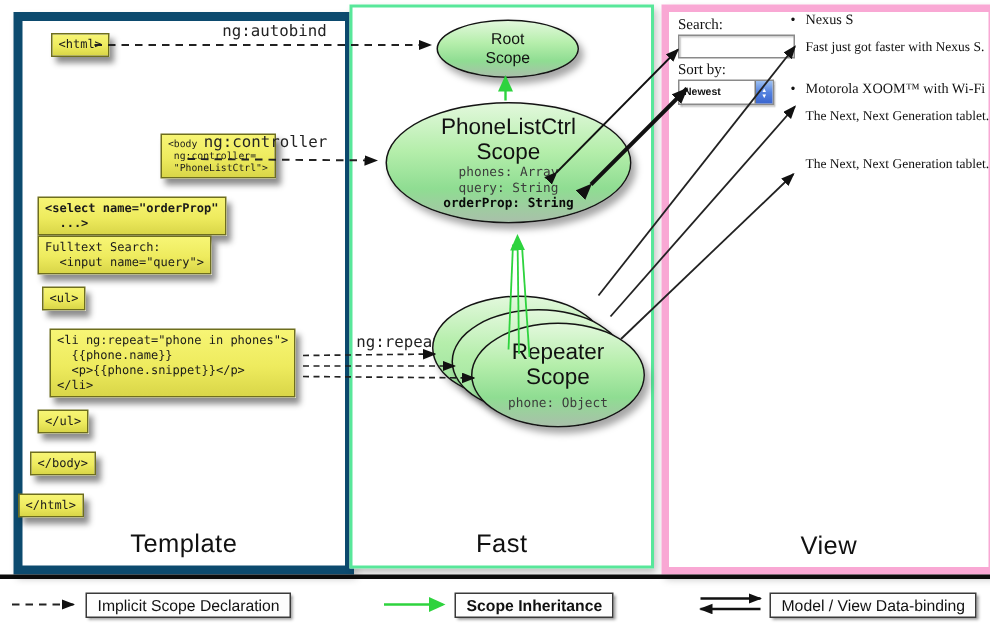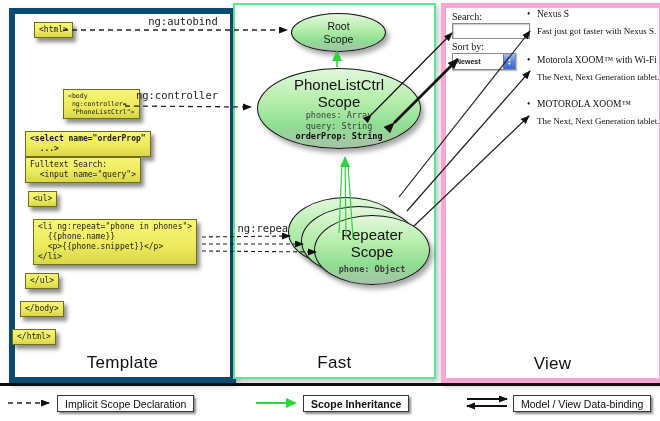--- a/index.html
+++ b/index.html
@@ -9,21 +9,21 @@
   #panel-template{left:9px;top:8px;width:215px;height:363px;border:6px solid #0c4a6e;}
   #panel-model{left:233px;top:3px;width:199px;height:372px;border:2px solid #58e79a;}
   #panel-view{left:441px;top:3px;width:213px;height:370px;border:5px solid #f9a8d4;}
   .panel-label{position:absolute;left:0;right:0;bottom:4px;text-align:center;
                font-size:17px;color:#111;letter-spacing:0.3px;}
   .codebox{position:absolute;display:inline-block;white-space:pre;
            font-family:"DejaVu Sans Mono",monospace;font-size:8px;line-height:1.25;color:#1a1a1a;
            background:linear-gradient(180deg,#f7f575 0%,#eeeb5e 55%,#d9d648 100%);
            border:1px solid #6e6e1e;padding:2px 4px;
            box-shadow:3px 4px 4px rgba(0,0,0,0.45);}
-  .codebox.small{font-size:6.5px;}
+  .codebox.small{font-size:6.5px;margin-left:44px;}
   .codebox.bold{font-weight:bold;}
   .arrow-label{position:absolute;transform:translateX(-50%);white-space:nowrap;
                font-family:"DejaVu Sans Mono",monospace;font-size:10.5px;color:#222;}
   .ellipse{position:absolute;border-radius:50%;border:1.6px solid #141414;
            background:linear-gradient(180deg,#e2f8dc 0%,#b5eeab 40%,#8fdd92 72%,#a9c0aa 100%);
            box-shadow:3px 4px 5px rgba(0,0,0,0.35);
            display:flex;flex-direction:column;align-items:center;justify-content:center;}
   .ellipse .title{white-space:pre;text-align:center;font-size:15px;line-height:1.15;color:#111;}
   .ellipse .prop{font-family:"DejaVu Sans Mono",monospace;font-size:8.5px;line-height:1.2;color:#3c3c3c;}
   .ellipse .prop.bold{font-weight:bold;color:#0a0a0a;}
@@ -101,21 +101,21 @@
 Scope</div>
     <div class="prop">phones: Array</div>
     <div class="prop">query: String</div>
     <div class="prop bold">orderProp: String</div>
   </div>
   <div class="ellipse" id="repeater-back"></div>
   <div class="ellipse" id="repeater-mid"></div>
   <div class="ellipse" id="repeater-front">
     <div class="title">Repeater
 Scope</div>
-    <div class="prop" style="margin-top:3px;font-weight:bold;">phone: Object</div>
+    <div class="prop" style="margin-top:3px;">phone: Object</div>
   </div>
 
   <div class="view-label" style="left:452px;top:11px;">Search:</div>
   <input id="search-input" readonly="" style="">
   <div class="view-label" style="left:452px;top:41px;">Sort by:</div>
   <div id="sort-select">
     <span class="val">Newest</span>
     <span class="stepper">
       <span>▲</span>
         <span>▼</span>
@@ -124,21 +124,20 @@
 
   <div class="view-item" style="top:8px;">
     <div class="t"><span class="b">•</span><span>Nexus S</span></div>
     <div class="d">Fast just got faster with Nexus S.</div>
   </div>
   <div class="view-item" style="top:54px;">
     <div class="t"><span class="b">•</span><span>Motorola XOOM™ with Wi-Fi</span></div>
     <div class="d">The Next, Next Generation tablet.</div>
   </div>
   <div class="view-item" style="top:98px;">
-    <div class="t"><span class="b">•</span><span>MOTOROLA XOOM™</span></div>
     <div class="d">The Next, Next Generation tablet.</div>
   </div>
 
   <div id="separator"></div>
   <div class="legend-box" style="left:57px;">Implicit Scope Declaration</div>
   <div class="legend-box" style="left:303px;font-weight:bold;">Scope Inheritance</div>
   <div class="legend-box" style="left:513px;">Model / View Data-binding</div>
 
   <svg id="overlay" viewBox="0 0 660 421">
     <defs>

